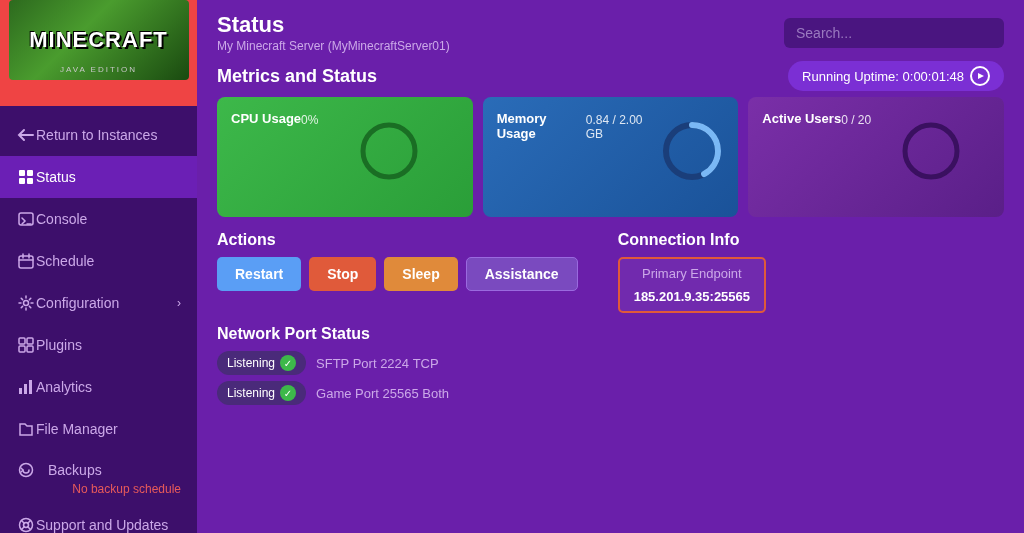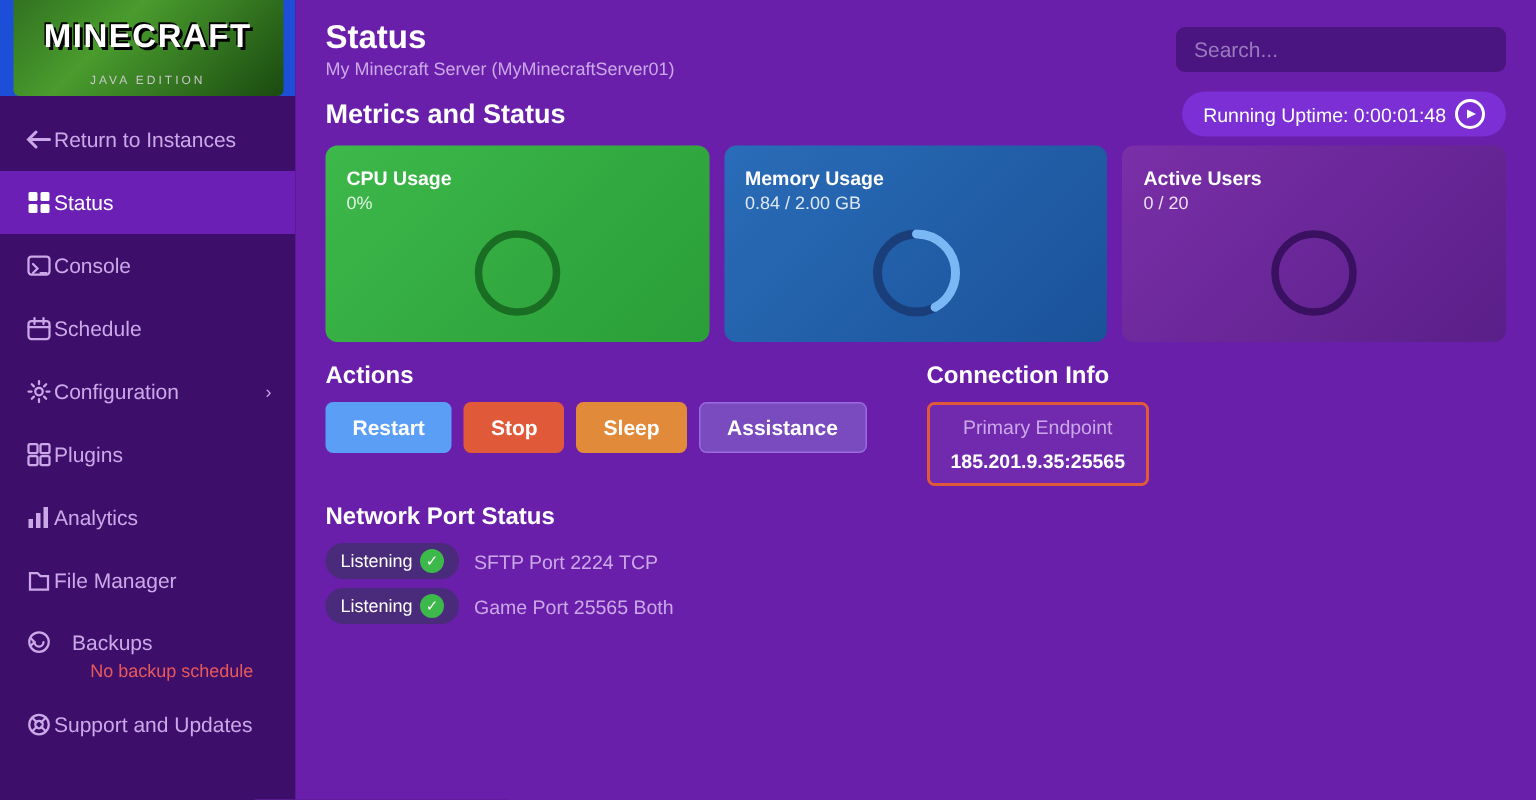--- a/index.html
+++ b/index.html
@@ -17,24 +17,24 @@
       width: 197px;
       min-width: 197px;
       background: #3d0f6b;
       display: flex;
       flex-direction: column;
       height: 533px;
       overflow: hidden;
     }
     .sidebar-logo {
       width: 197px;
-      height: 64px;
-      background: #1d4ed8;
-      display: flex;
-      align-items: flex-end;
+      height: 106px;
+      background: #ef4444;
+      display: flex;
+      align-items: flex-start;
       justify-content: center;
       overflow: hidden;
       flex-shrink: 0;
     }
     .minecraft-logo {
       width: 180px;
       height: 80px;
       background: linear-gradient(135deg, #2d6a1e 0%, #4a9c2e 40%, #1a4a10 100%);
       border-radius: 4px;
       display: flex;
@@ -85,21 +85,21 @@
       align-items: center;
       justify-content: center;
       flex-shrink: 0;
     }
     .nav-item .nav-arrow {
       margin-left: auto;
       font-size: 12px;
     }
     .nav-item.backups {
       flex-direction: column;
-      align-items: center;
+      align-items: flex-end;
       padding: 10px 16px 8px 16px;
     }
     .nav-item.backups .nav-row {
       display: flex;
       align-items: center;
       gap: 12px;
       width: 100%;
     }
     .nav-item.backups .backup-sub {
       color: #e85a5a;
@@ -205,21 +205,21 @@
     .metrics-cards {
       display: flex;
       gap: 10px;
       padding: 0 20px 10px 20px;
     }
     .metric-card {
       flex: 1;
       border-radius: 8px;
       padding: 14px;
       display: flex;
-      flex-direction: column;
+      flex-direction: row;
       align-items: flex-start;
       min-height: 120px;
       position: relative;
       overflow: hidden;
     }
     .metric-card.cpu { background: linear-gradient(135deg, #3db84a, #2a9e38); }
     .metric-card.memory { background: linear-gradient(135deg, #2a6cb8, #1a5299); }
     .metric-card.users { background: linear-gradient(135deg, #7a2fa8, #5a1f88); }
     .metric-label {
       color: #fff;

